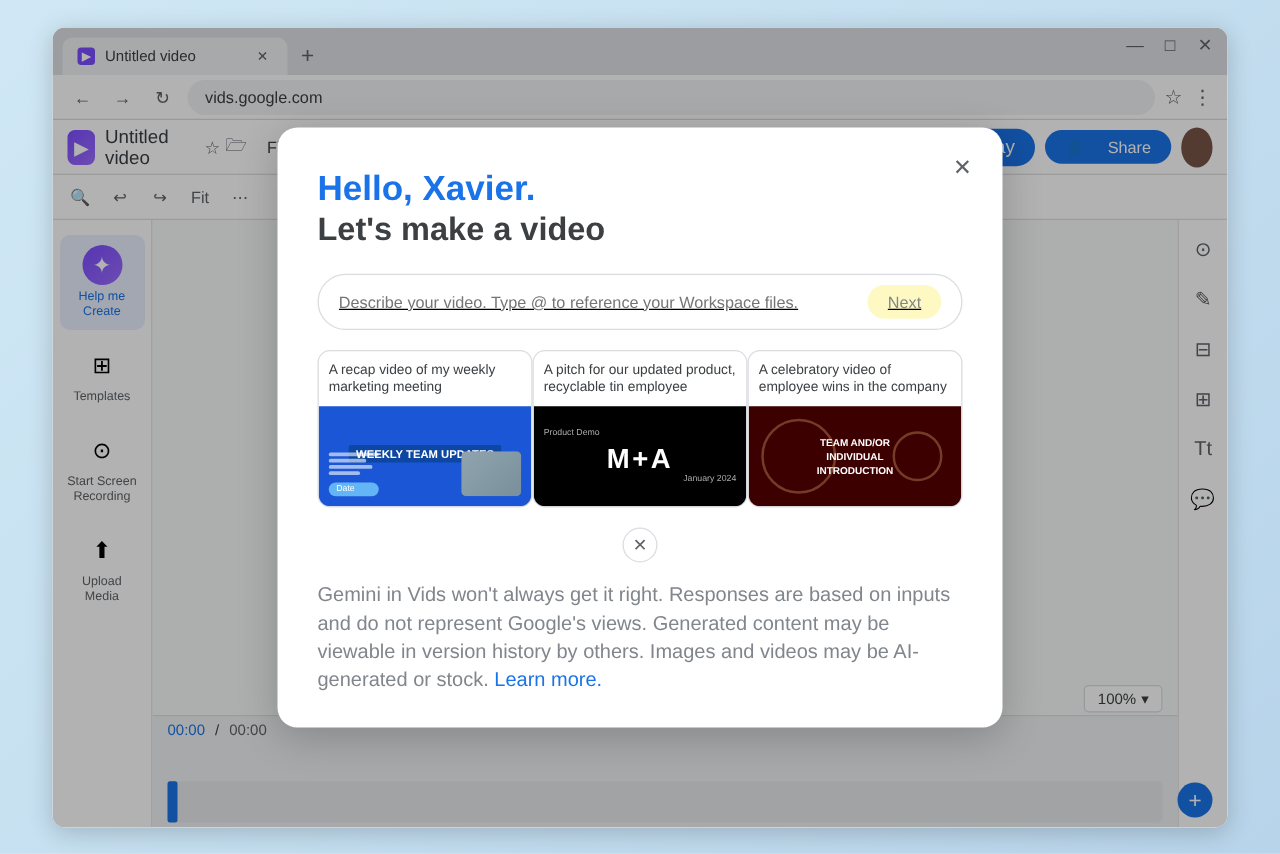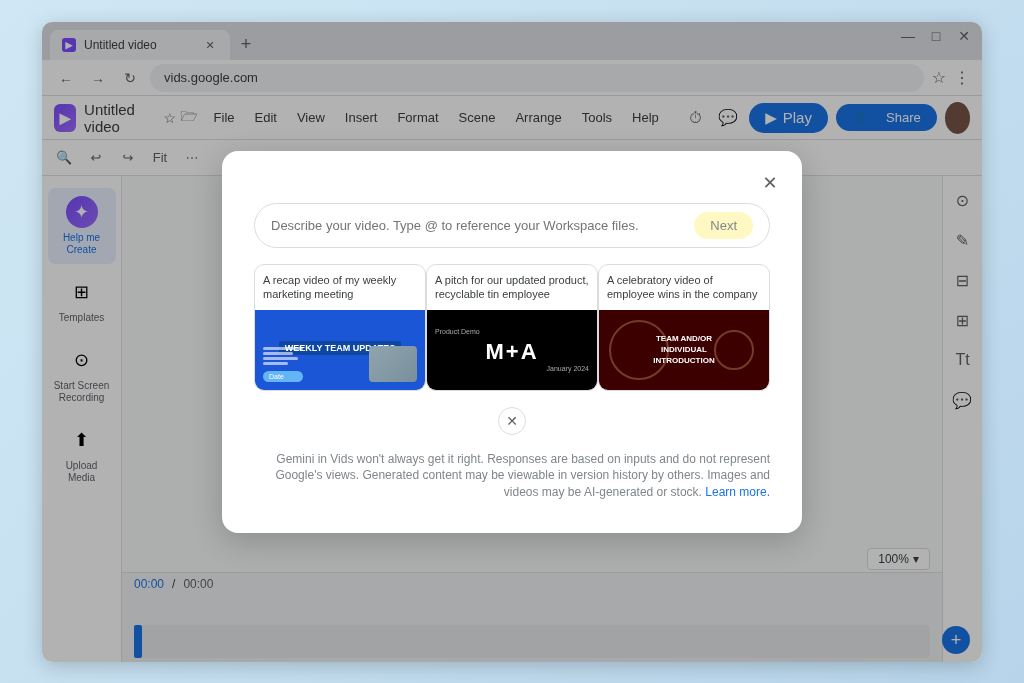--- a/index.html
+++ b/index.html
@@ -443,20 +443,21 @@
     }
 
     .dialog-input-row {
       display: flex;
       align-items: center;
       border: 1px solid #dadce0;
       border-radius: 24px;
       padding: 8px 16px;
       margin: 20px 0 16px 0;
       gap: 20px;
+      text-decoration: underline;
     }
     .dialog-input {
       flex: 1;
       border: none;
       outline: none;
       font-size: 13px;
       color: #3c4043;
     }
     .dialog-next-btn {
       background: #fef9c3;
@@ -585,23 +586,23 @@
       border-radius: 50%;
       display: flex;
       align-items: center;
       justify-content: center;
       cursor: pointer;
       color: #5f6368;
       font-size: 14px;
     }
 
     .dialog-disclaimer {
-      font-size: 12px;
+      font-size: 16px;
       color: #80868b;
-      text-align: right;
+      text-align: left;
       line-height: 1.4;
       margin-top: 16px;
     }
     .dialog-disclaimer a {
       color: #1a73e8;
       text-decoration: none;
     }
 
     
     .zoom-indicator {
@@ -757,20 +758,24 @@
 
   <div class="add-btn">+</div>
 
   <div class="dialog-overlay">
     <div class="dialog">
 
       <div class="dialog-close">
         <span>✕</span>
       </div>
 
+      <div class="dialog-title">
+        <span class="greeting">Hello, Xavier.</span>
+        <span class="subtitle">Let's make a video</span>
+      </div>
 
       <div class="dialog-input-row">
         <input class="dialog-input" type="text" placeholder="Describe your video. Type @ to reference your Workspace files." style="">
         <button class="dialog-next-btn">Next</button>
       </div>
 
       <div class="suggestions-grid">
 
         <div class="suggestion-card">
           <div class="suggestion-label">A recap video of my weekly marketing meeting</div>

